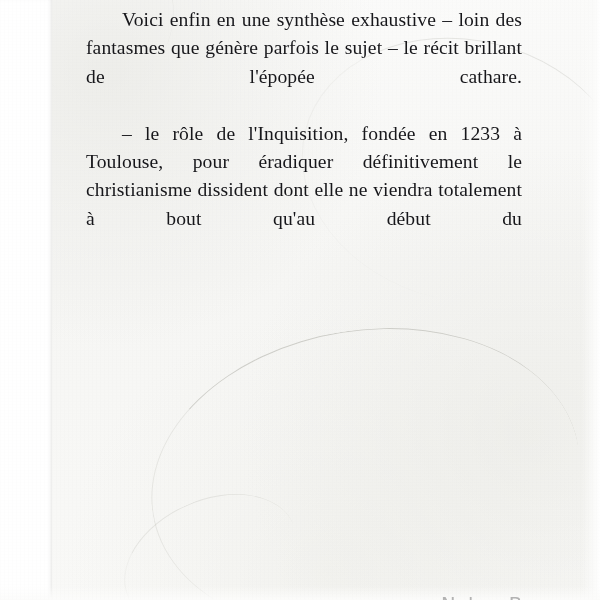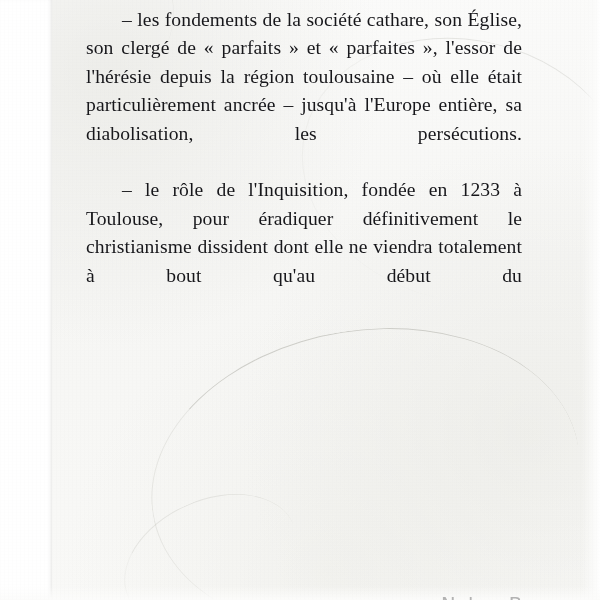--- a/index.html
+++ b/index.html
@@ -129,23 +129,23 @@
   <div class="crease c2"></div>
   <div class="crease c3"></div>
   <div class="crease c4"></div>
 
   <div class="page-gutter-left"></div>
   <div class="page-gutter-right"></div>
   <div class="page-gutter-bottom"></div>
 
   <div class="text-column">
 
+    <p class="para">Voici enfin en une synthèse exhaustive – loin des fantasmes que génère parfois le sujet – le récit brillant de l'épopée cathare.</p>
 
 
-    <p class="para">– les fondements de la société cathare, son Église, son clergé de « parfaits » et « parfaites », l'essor de l'hérésie depuis la région toulousaine – où elle était particulièrement ancrée – jusqu'à l'Europe entière, sa diabolisation, les persécutions.</p>
 
 
     <p class="para"><span>– le rôle de l'Inquisition, fondée en 1233 à Toulouse, pour éradiquer définitivement le christianisme dissident dont elle ne viendra totalement à bout qu'au début du </span></p>
 
   </div>
 
   <div class="watermark">NaturaBuy</div>
 
   <div class="grain"></div>
 

